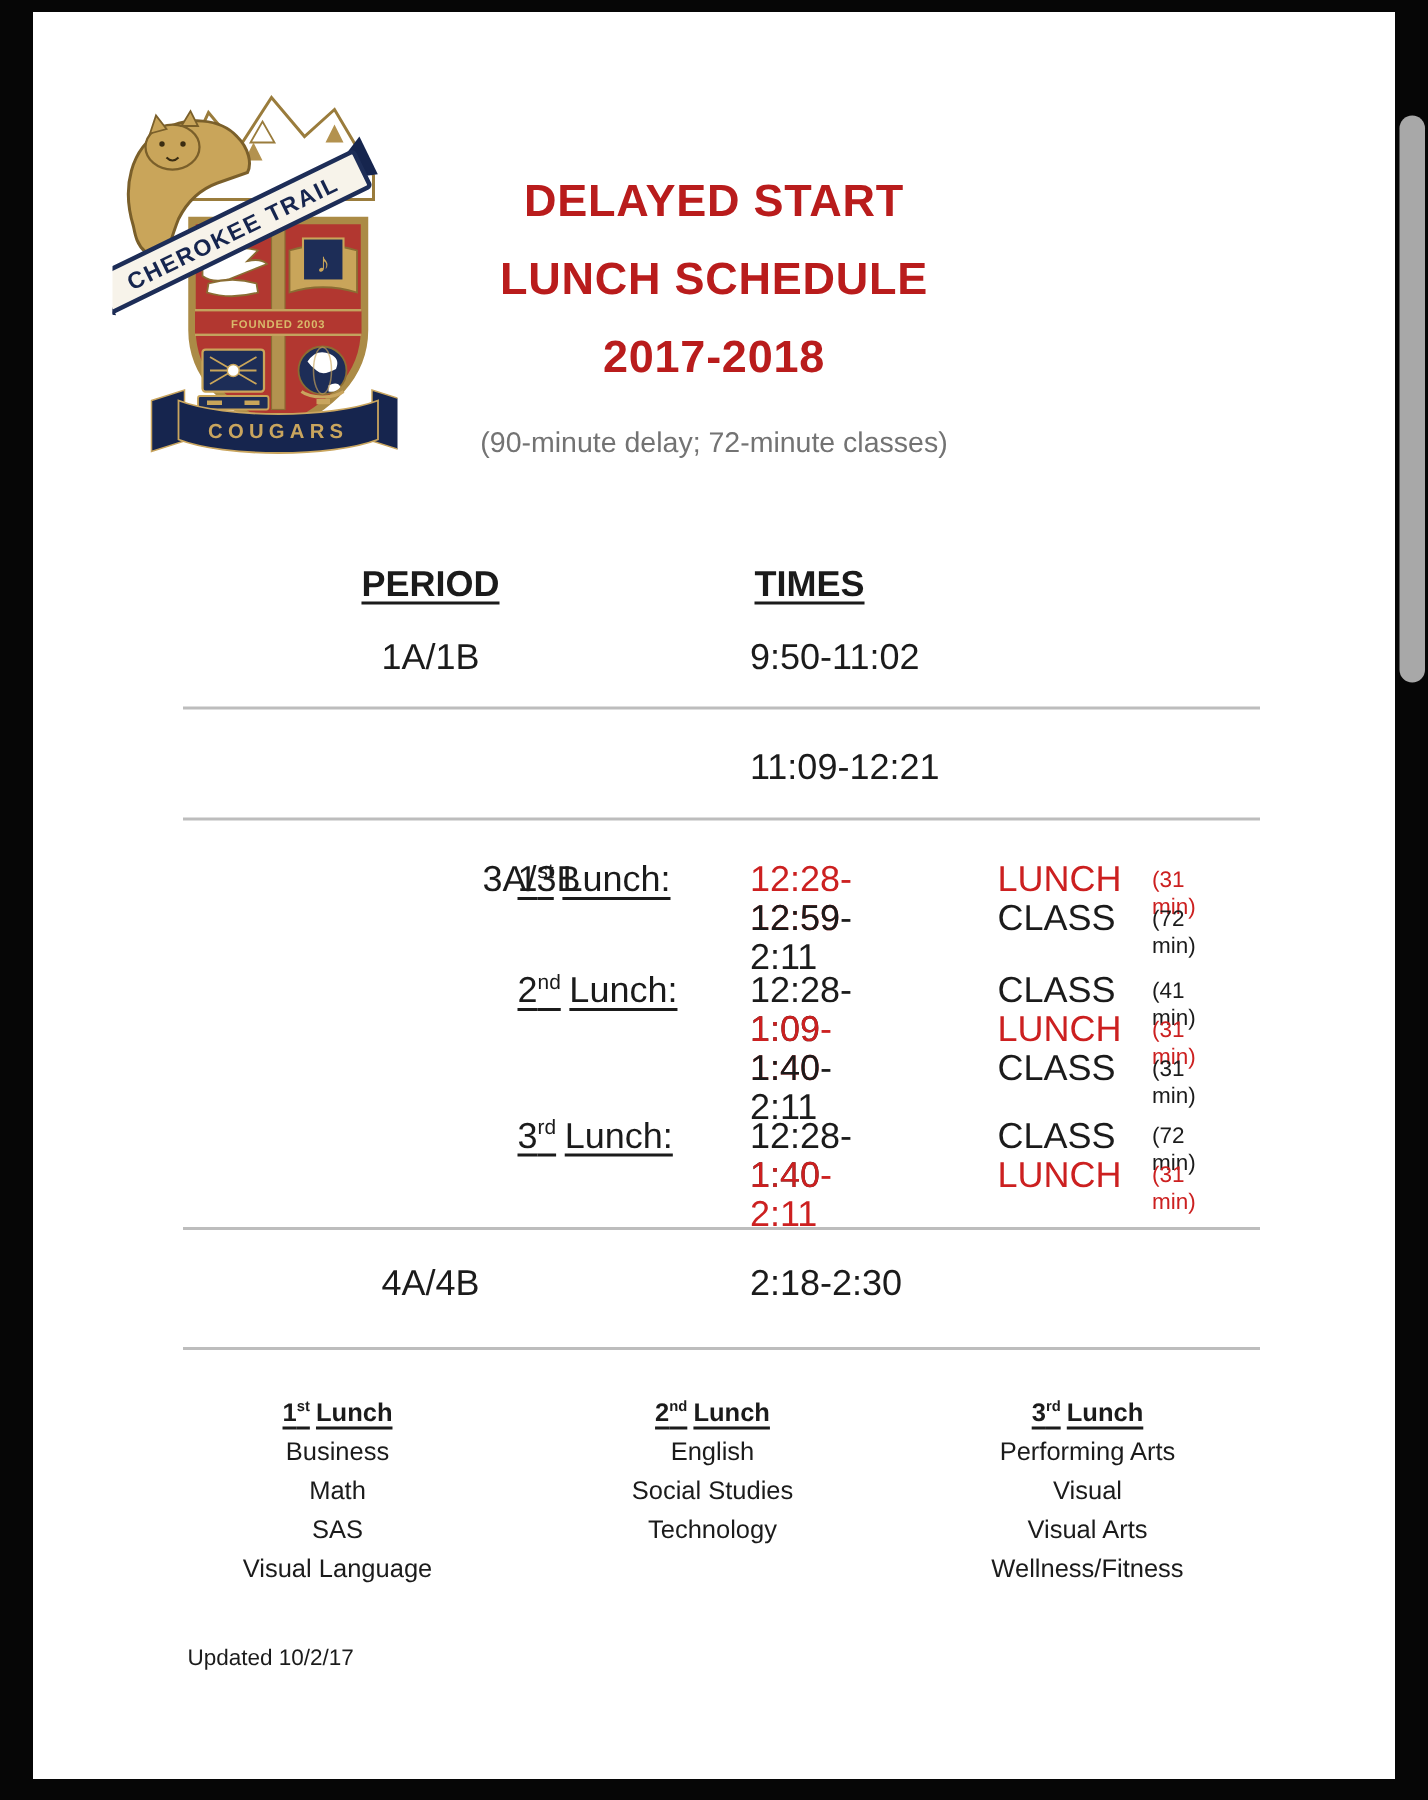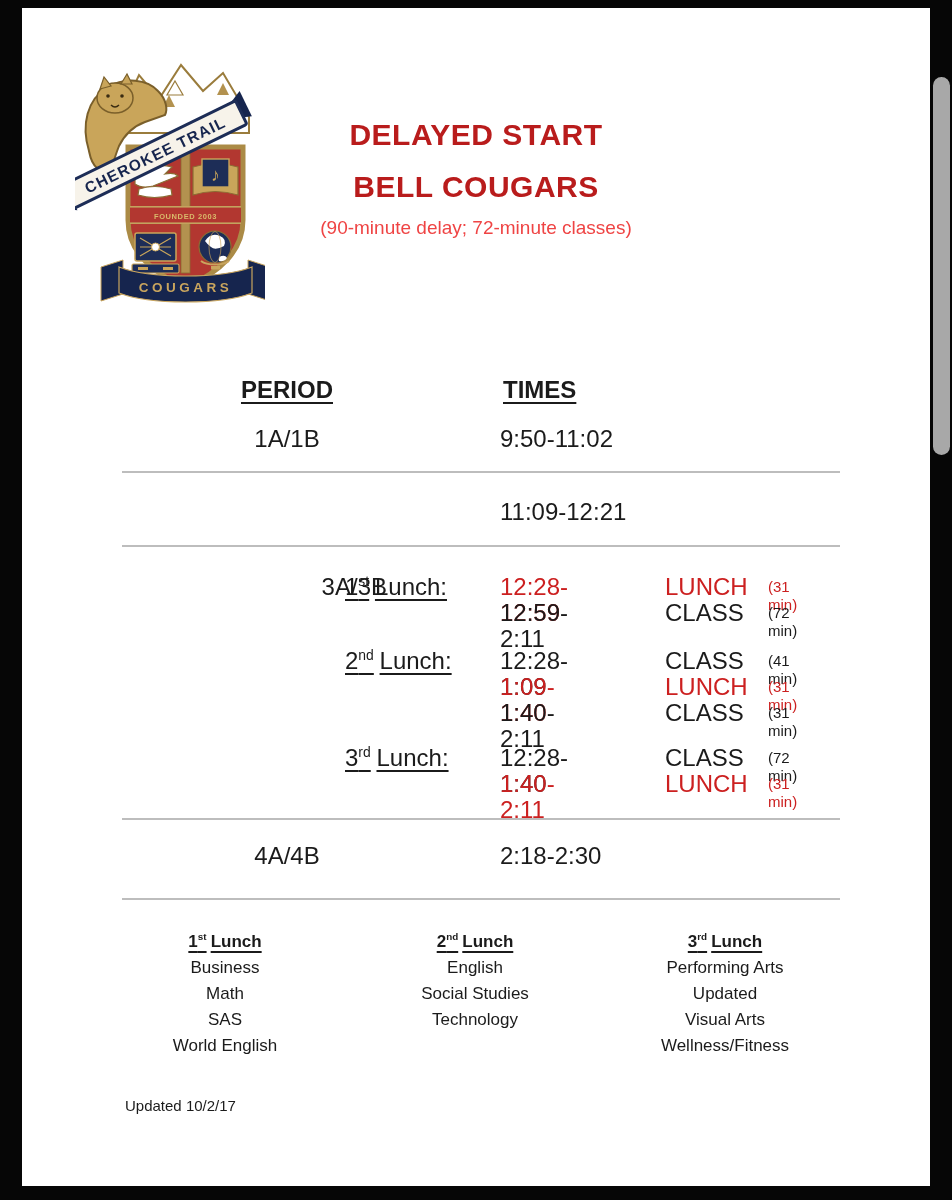--- a/index.html
+++ b/index.html
@@ -31,21 +31,21 @@
     left: 170px; top: 101px;
     width: 568px;
     text-align: center;
   }
   .title-line {
     font-size: 30px; font-weight: 700;
     line-height: 52px;
     letter-spacing: 0.5px;
     color: #b91c1c;
   }
-  .subtitle { font-size: 19px; line-height: 26px; margin-top: 2px; color: #ef4444; }
+  .subtitle { font-size: 19px; line-height: 26px; margin-top: 18px; color: #737373; }
 
   .col-head {
     position: absolute;
     font-size: 24px; font-weight: 700;
     text-decoration: underline;
     text-decoration-thickness: 2px;
     text-underline-offset: 4px;
     top: 368px;
   }
   .period-head { left: 165px; width: 200px; text-align: center; }
@@ -160,21 +160,22 @@
       <g>
         <polygon points="26,212 48,205 48,239 26,246" fill="#16254e" stroke="#c9a55e" stroke-width="1"></polygon>
         <polygon points="195,212 173,205 173,239 195,246" fill="#16254e" stroke="#c9a55e" stroke-width="1"></polygon>
         <path d="M44,212 C75,224 146,224 177,212 L177,238 C146,250 75,250 44,238 Z" fill="#16254e" stroke="#c9a55e" stroke-width="1.2"></path>
         <text x="110.5" y="237" font-size="13.5" font-weight="700" fill="#c9a55e" text-anchor="middle" letter-spacing="3.5">COUGARS</text>
       </g>
     </svg>
 
     <div class="title-block">
       <div class="title-line">DELAYED START</div>
-      <div class="title-line">BELL COUGARS</div>
+      <div class="title-line">LUNCH SCHEDULE</div>
+      <div class="title-line">2017-2018</div>
       <div class="subtitle">(90-minute delay; 72-minute classes)</div>
     </div>
 
     <div class="col-head period-head">PERIOD</div>
     <div class="col-head times-head">TIMES</div>
 
     <div class="srow" style="top:418px">
       <span class="period">1A/1B</span>
       <span class="time">9:50-11:02</span>
     </div>
@@ -246,34 +247,34 @@
       <span class="period">4A/4B</span>
       <span class="time">2:18-2:30</span>
     </div>
     <div class="divider" style="top:890px"></div>
 
     <div class="assign-col" style="left:83px">
       <div class="assign-head"><span class="u"><span>1</span><sup>st</sup><span class="wsp">Lunch</span></span></div>
       <div class="assign-item">Business</div>
       <div class="assign-item">Math</div>
       <div class="assign-item">SAS</div>
-      <div class="assign-item">World English</div>
+      <div class="assign-item">Visual Language</div>
     </div>
 
     <div class="assign-col" style="left:333px">
       <div class="assign-head"><span class="u"><span>2</span><sup>nd</sup><span class="wsp">Lunch</span></span></div>
       <div class="assign-item">English</div>
       <div class="assign-item">Social Studies</div>
       <div class="assign-item">Technology</div>
     </div>
 
     <div class="assign-col" style="left:583px">
       <div class="assign-head"><span class="u"><span>3</span><sup>rd</sup><span class="wsp">Lunch</span></span></div>
       <div class="assign-item">Performing Arts</div>
-      <div class="assign-item">Updated</div>
+      <div class="assign-item">Visual</div>
       <div class="assign-item">Visual Arts</div>
       <div class="assign-item">Wellness/Fitness</div>
     </div>
 
     <div class="updated">Updated 10/2/17</div>
 
   </div>
 
   <div class="scroll-thumb"></div>
 

